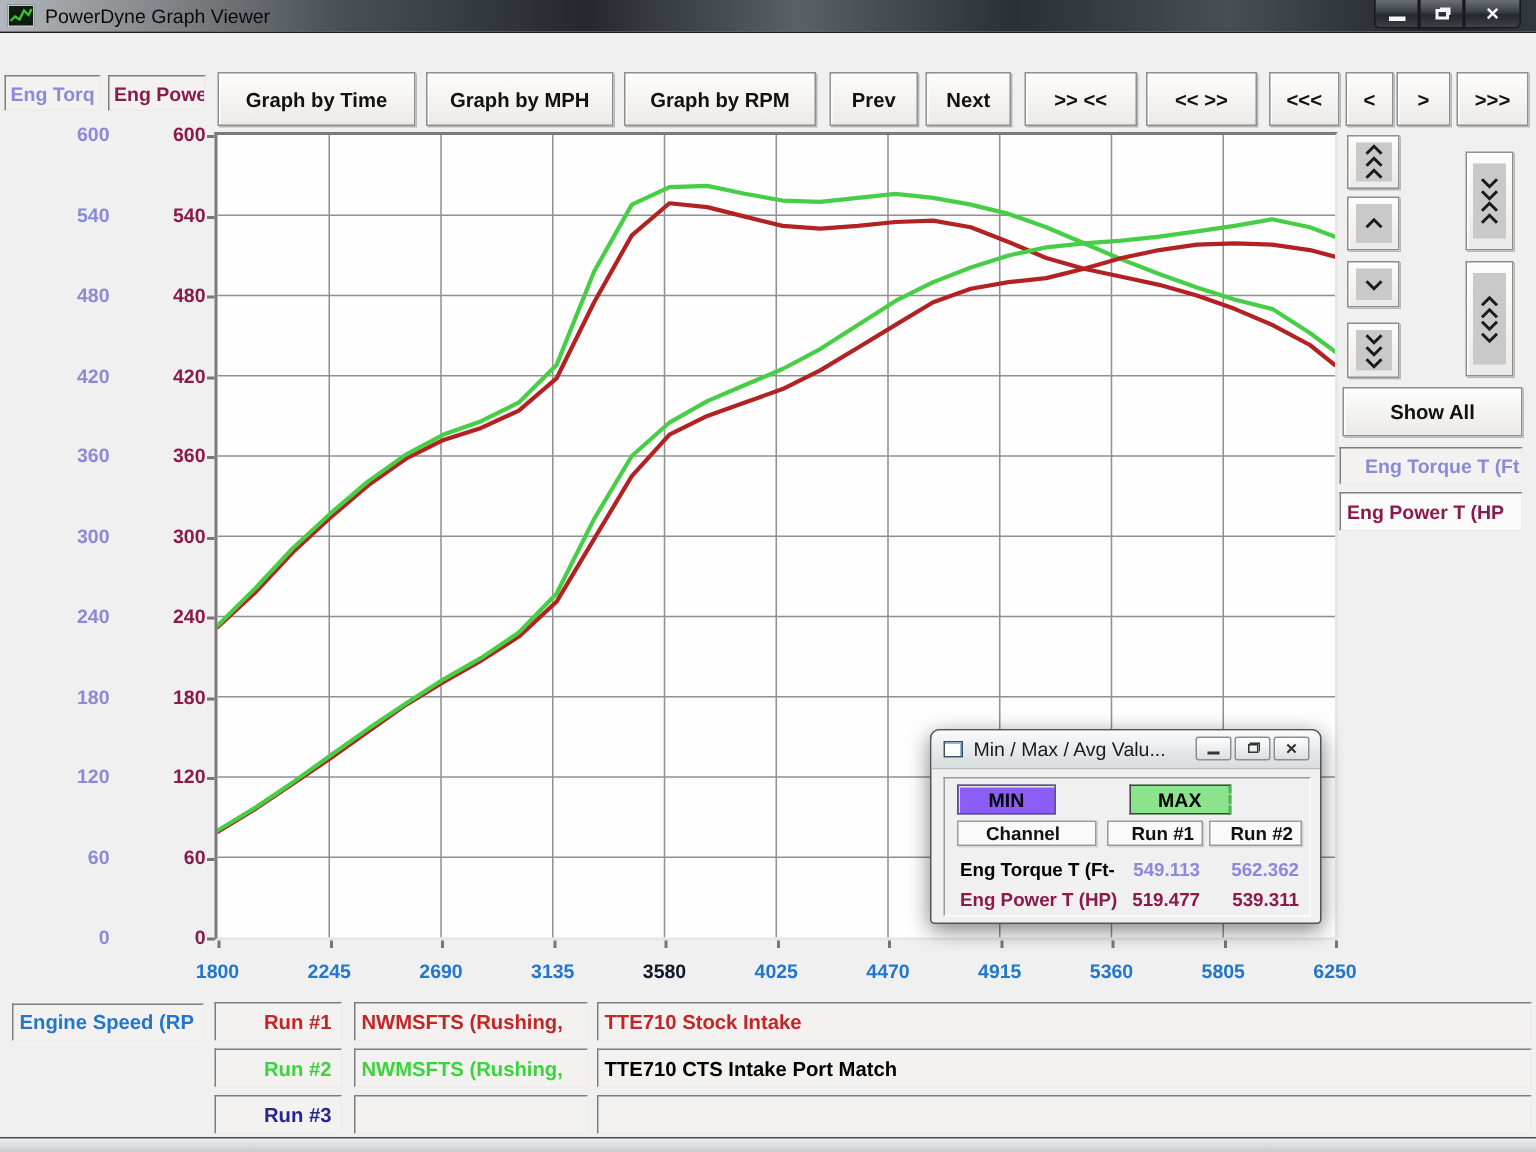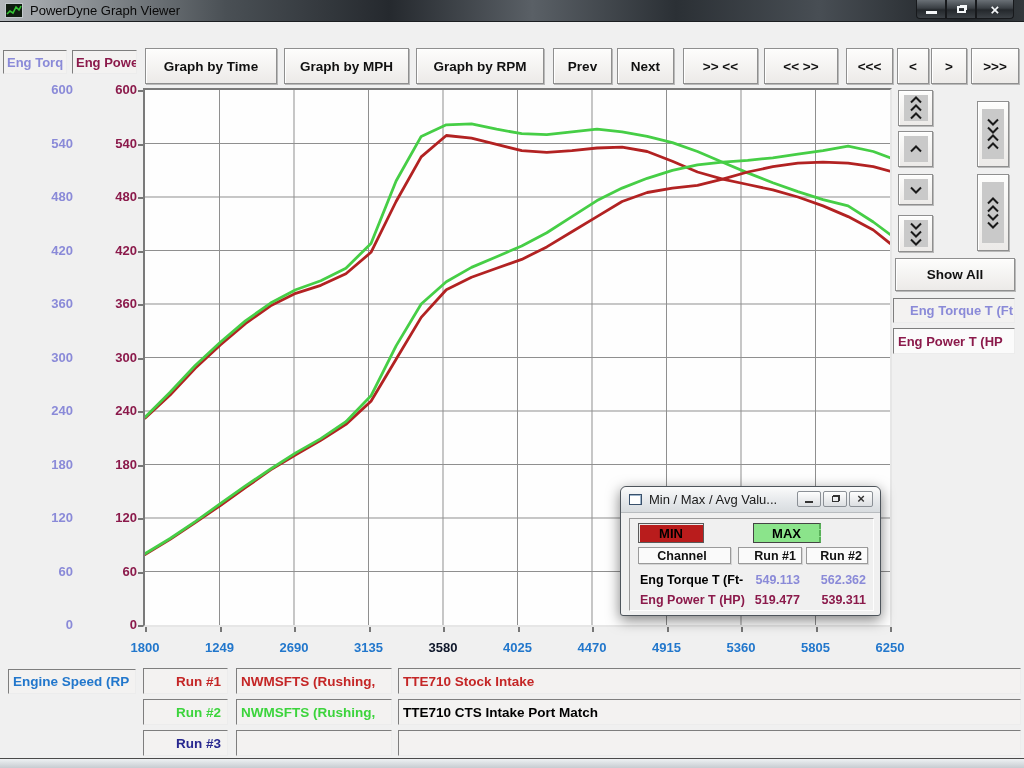--- a/index.html
+++ b/index.html
@@ -198,21 +198,21 @@
       <div class="tickmark" style="left: 517.5px; top: 627px; width: 2px; height: 5px;"></div>
       <div class="tickmark" style="left: 592px; top: 627px; width: 2px; height: 5px;"></div>
       <div class="tickmark" style="left: 666.5px; top: 627px; width: 2px; height: 5px;"></div>
       <div class="tickmark" style="left: 741px; top: 627px; width: 2px; height: 5px;"></div>
       <div class="tickmark" style="left: 815.5px; top: 627px; width: 2px; height: 5px;"></div>
       <div class="tickmark" style="left: 890px; top: 627px; width: 2px; height: 5px;"></div>
     </div>
 
   <div id="xaxis">
       <div class="xlab" style="left: 110px; top: 640px; width: 70px; color: rgb(34, 119, 204);">1800</div>
-      <div class="xlab" style="left: 184.5px; top: 640px; width: 70px; color: rgb(34, 119, 204);">1249</div>
+      <div class="xlab" style="left: 184.5px; top: 640px; width: 70px; color: rgb(34, 119, 204);">2245</div>
       <div class="xlab" style="left: 259px; top: 640px; width: 70px; color: rgb(34, 119, 204);">2690</div>
       <div class="xlab" style="left: 333.5px; top: 640px; width: 70px; color: rgb(34, 119, 204);">3135</div>
       <div class="xlab" style="left: 408px; top: 640px; width: 70px; color: #0f172a;">3580</div>
       <div class="xlab" style="left: 482.5px; top: 640px; width: 70px; color: rgb(34, 119, 204);">4025</div>
       <div class="xlab" style="left: 557px; top: 640px; width: 70px; color: rgb(34, 119, 204);">4470</div>
       <div class="xlab" style="left: 631.5px; top: 640px; width: 70px; color: rgb(34, 119, 204);">4915</div>
       <div class="xlab" style="left: 706px; top: 640px; width: 70px; color: rgb(34, 119, 204);">5360</div>
       <div class="xlab" style="left: 780.5px; top: 640px; width: 70px; color: rgb(34, 119, 204);">5805</div>
       <div class="xlab" style="left: 855px; top: 640px; width: 70px; color: rgb(34, 119, 204);">6250</div>
     </div>
@@ -287,21 +287,21 @@
           </div>
         <div class="mm-cap">
             <span class="mm-glyph-restore"></span>
           </div>
         <div class="mm-cap">
             <span class="mm-glyph-close">×</span>
           </div>
       </div>
     </div>
     <div class="mm-panel">
-      <div class="mm-btn" id="mm-min" style="left: 8px; top: 4px; width: 66px; height: 20px; border: 1px solid rgb(90, 90, 90); box-shadow: rgb(232, 232, 232) 1px 1px 0px inset; background: #b91c1c;">MIN</div>
+      <div class="mm-btn" id="mm-min" style="left: 8px; top: 4px; width: 66px; height: 20px; border: 1px solid rgb(90, 90, 90); box-shadow: rgb(232, 232, 232) 1px 1px 0px inset; background: #8b5cf6;">MIN</div>
       <div class="mm-btn" id="mm-max" style="left: 123px; top: 4px; width: 68px; height: 20px; border-width: 1px 2px 1px 1px; border-style: solid dashed solid solid; border-color: rgb(68, 68, 68) rgb(88, 176, 88) rgb(68, 68, 68) rgb(68, 68, 68); border-image: initial; background: rgb(139, 228, 139);">MAX</div>
       <div id="mm-headers">
           <div class="mm-header" style="left: 8px; top: 28px; width: 93px; justify-content: center; padding-right: 5px;">Channel</div>
           <div class="mm-header" style="left: 108px; top: 28px; width: 64px; justify-content: flex-end; padding-right: 5px;">Run #1</div>
           <div class="mm-header" style="left: 176px; top: 28px; width: 62px; justify-content: flex-end; padding-right: 5px;">Run #2</div>
         </div>
       <div id="mm-rows">
           <div class="mm-cell" style="left: 10px; top: 54px; width: 124px; color: #000000;">Eng Torque T (Ft-</div>
           <div class="mm-cell" style="left: 108px; top: 54px; width: 62px; text-align: right; color: rgb(138, 138, 216);">549.113</div>
           <div class="mm-cell" style="left: 176px; top: 54px; width: 60px; text-align: right; color: rgb(138, 138, 216);">562.362</div>

